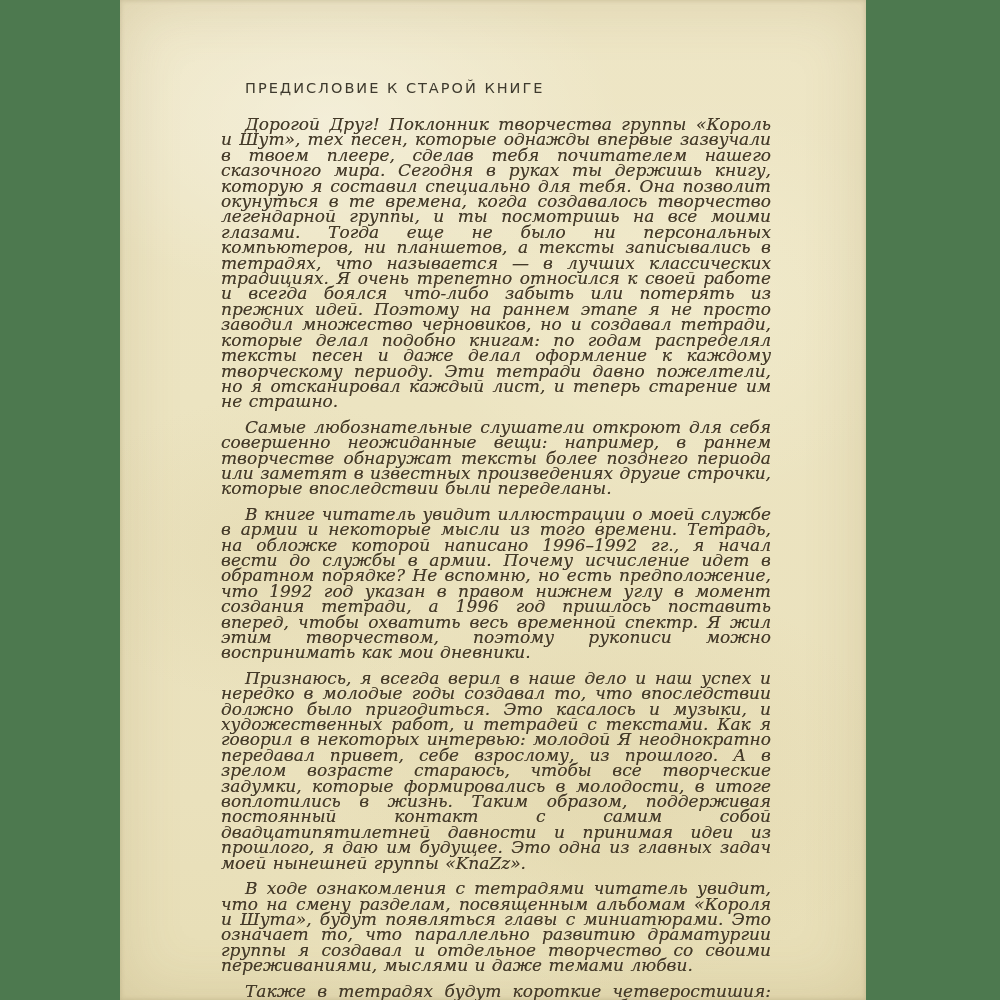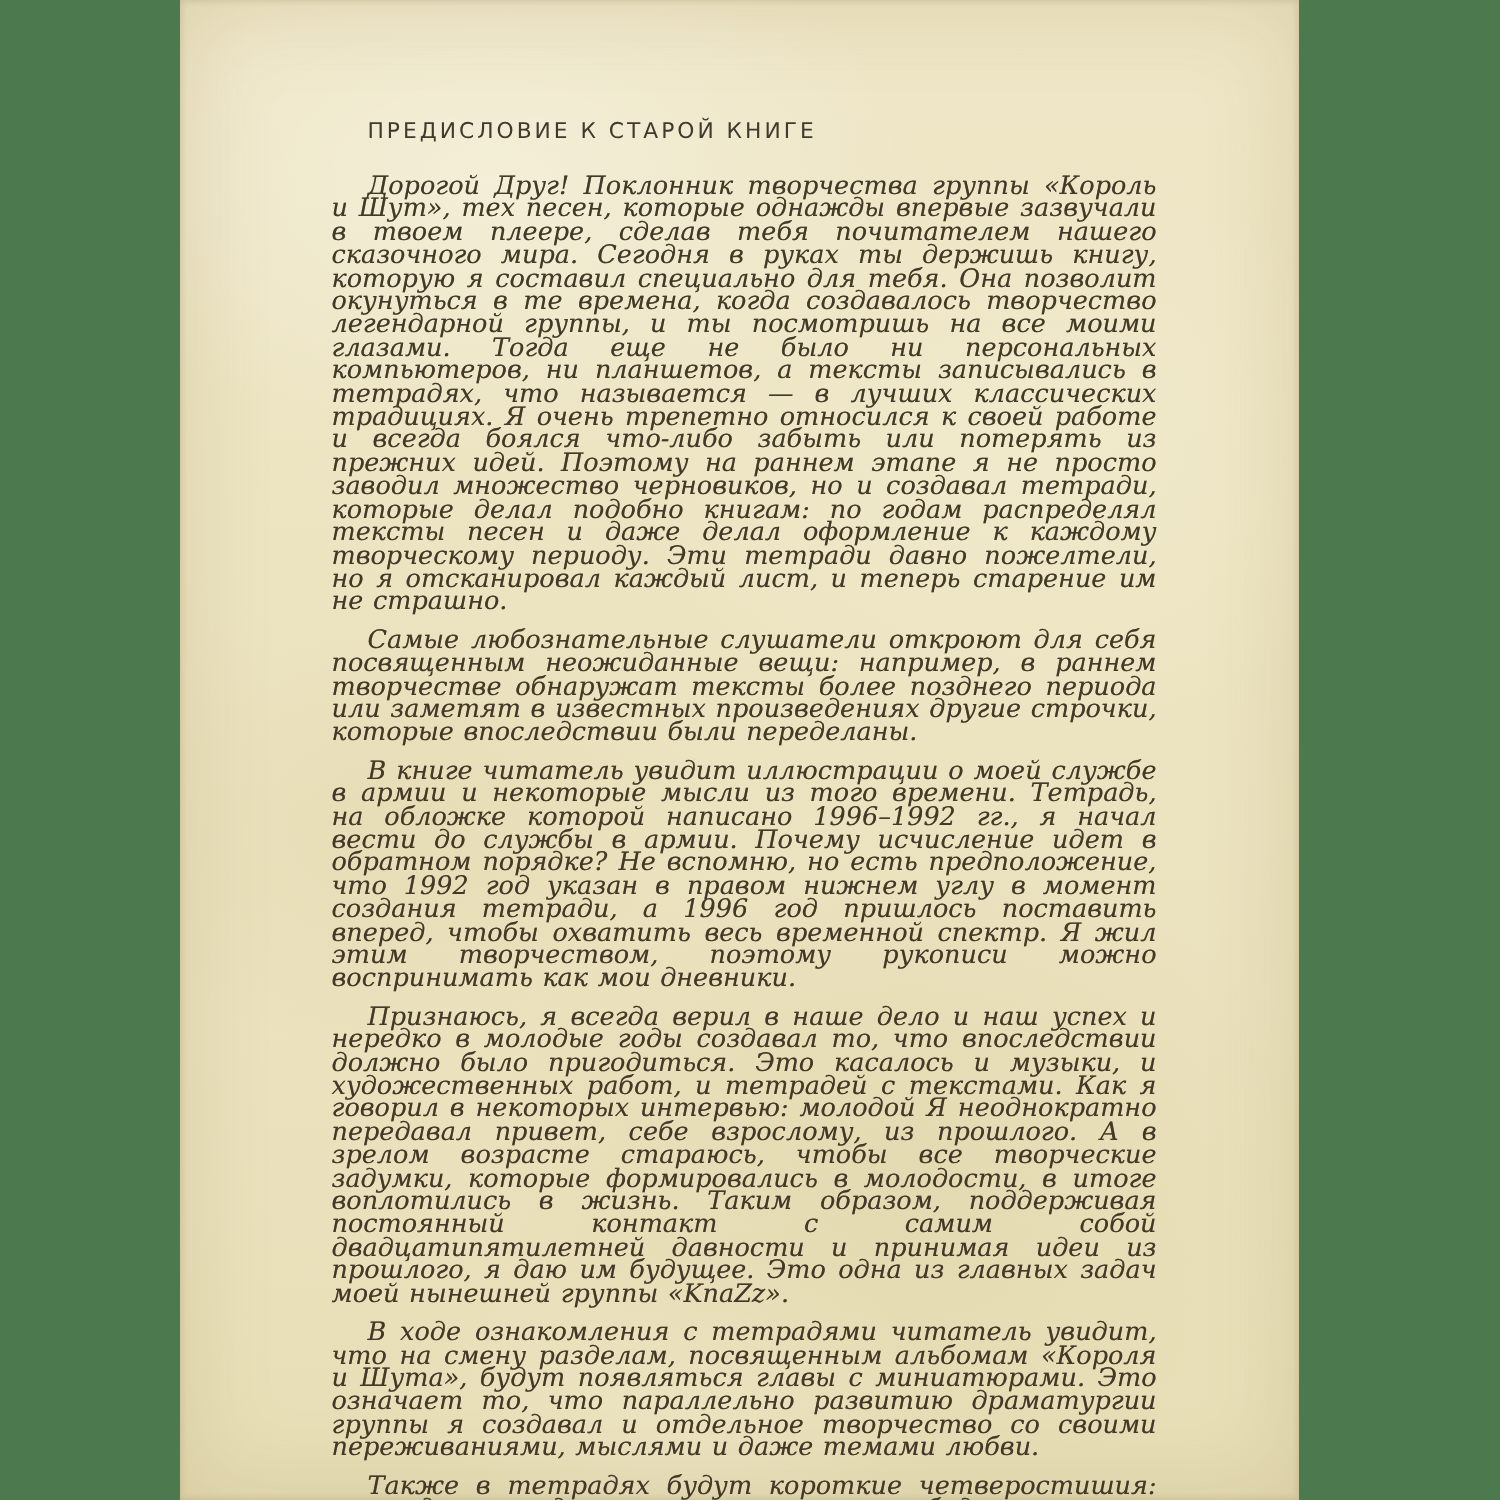--- a/index.html
+++ b/index.html
@@ -64,20 +64,20 @@
   }
 </style>
 </head>
 <body>
 
 <div class="backdrop">
   <div class="paper">
     <div class="content">
       <h1 class="page-title">ПРЕДИСЛОВИЕ К СТАРОЙ КНИГЕ</h1>
       <p class="para">Дорогой Друг! Поклонник творчества группы «Король и Шут», тех песен, которые однажды впервые зазвучали в твоем плеере, сделав тебя почитателем нашего сказочного мира. Сегодня в руках ты держишь книгу, которую я составил специально для тебя. Она позволит окунуться в те времена, когда создавалось творчество легендарной группы, и ты посмотришь на все моими глазами. Тогда еще не было ни персональных компьютеров, ни планшетов, а тексты записывались в тетрадях, что называется — в лучших классических традициях. Я очень трепетно относился к своей работе и всегда боялся что-либо забыть или потерять из прежних идей. Поэтому на раннем этапе я не просто заводил множество черновиков, но и создавал тетради, которые делал подобно книгам: по годам распределял тексты песен и даже делал оформление к каждому творческому периоду. Эти тетради давно пожелтели, но я отсканировал каждый лист, и теперь старение им не страшно.</p>
-      <p class="para">Самые любознательные слушатели откроют для себя посвященным неожиданные вещи: например, в раннем творчестве обнаружат тексты более позднего периода или заметят в известных произведениях другие строчки, которые впоследствии были переделаны.</p>
+      <p class="para">Самые любознательные слушатели откроют для себя совершенно неожиданные вещи: например, в раннем творчестве обнаружат тексты более позднего периода или заметят в известных произведениях другие строчки, которые впоследствии были переделаны.</p>
       <p class="para">В книге читатель увидит иллюстрации о моей службе в армии и некоторые мысли из того времени. Тетрадь, на обложке которой написано 1996–1992 гг., я начал вести до службы в армии. Почему исчисление идет в обратном порядке? Не вспомню, но есть предположение, что 1992 год указан в правом нижнем углу в момент создания тетради, а 1996 год пришлось поставить вперед, чтобы охватить весь временной спектр. Я жил этим творчеством, поэтому рукописи можно воспринимать как мои дневники.</p>
       <p class="para">Признаюсь, я всегда верил в наше дело и наш успех и нередко в молодые годы создавал то, что впоследствии должно было пригодиться. Это касалось и музыки, и художественных работ, и тетрадей с текстами. Как я говорил в некоторых интервью: молодой Я неоднократно передавал привет, себе взрослому, из прошлого. А в зрелом возрасте стараюсь, чтобы все творческие задумки, которые формировались в молодости, в итоге воплотились в жизнь. Таким образом, поддерживая постоянный контакт с самим собой двадцатипятилетней давности и принимая идеи из прошлого, я даю им будущее. Это одна из главных задач моей нынешней группы «KnaZz».</p>
       <p class="para">В ходе ознакомления с тетрадями читатель увидит, что на смену разделам, посвященным альбомам «Короля и Шута», будут появляться главы с миниатюрами. Это означает то, что параллельно развитию драматургии группы я создавал и отдельное творчество со своими переживаниями, мыслями и даже темами любви.</p>
       <p class="para">Также в тетрадях будут короткие четверостишия: это идеи, каждая из которых могла в будущем стать песней. Я старался не выкидывать ничего из того, что приходило в голову. Считал, что все может пригодиться. В моем случае создание текста происходило и происходит по двум направлениям. Первое — это ожидание вдохновения, и в период этого состояния я должен был написать максимум, пока не отпустит. За одно вдохновение я мог создать до трех законченных песен и пополнить свои черновики новыми идеями. Второе направление — это работа без вдохновения, но с желанием что-то довести до ума и завершить. В этом состоянии я обращался к черновикам и недописанным текстам и работал над ними.</p>
     </div>
   </div>
 </div>
 
 </body></html>

